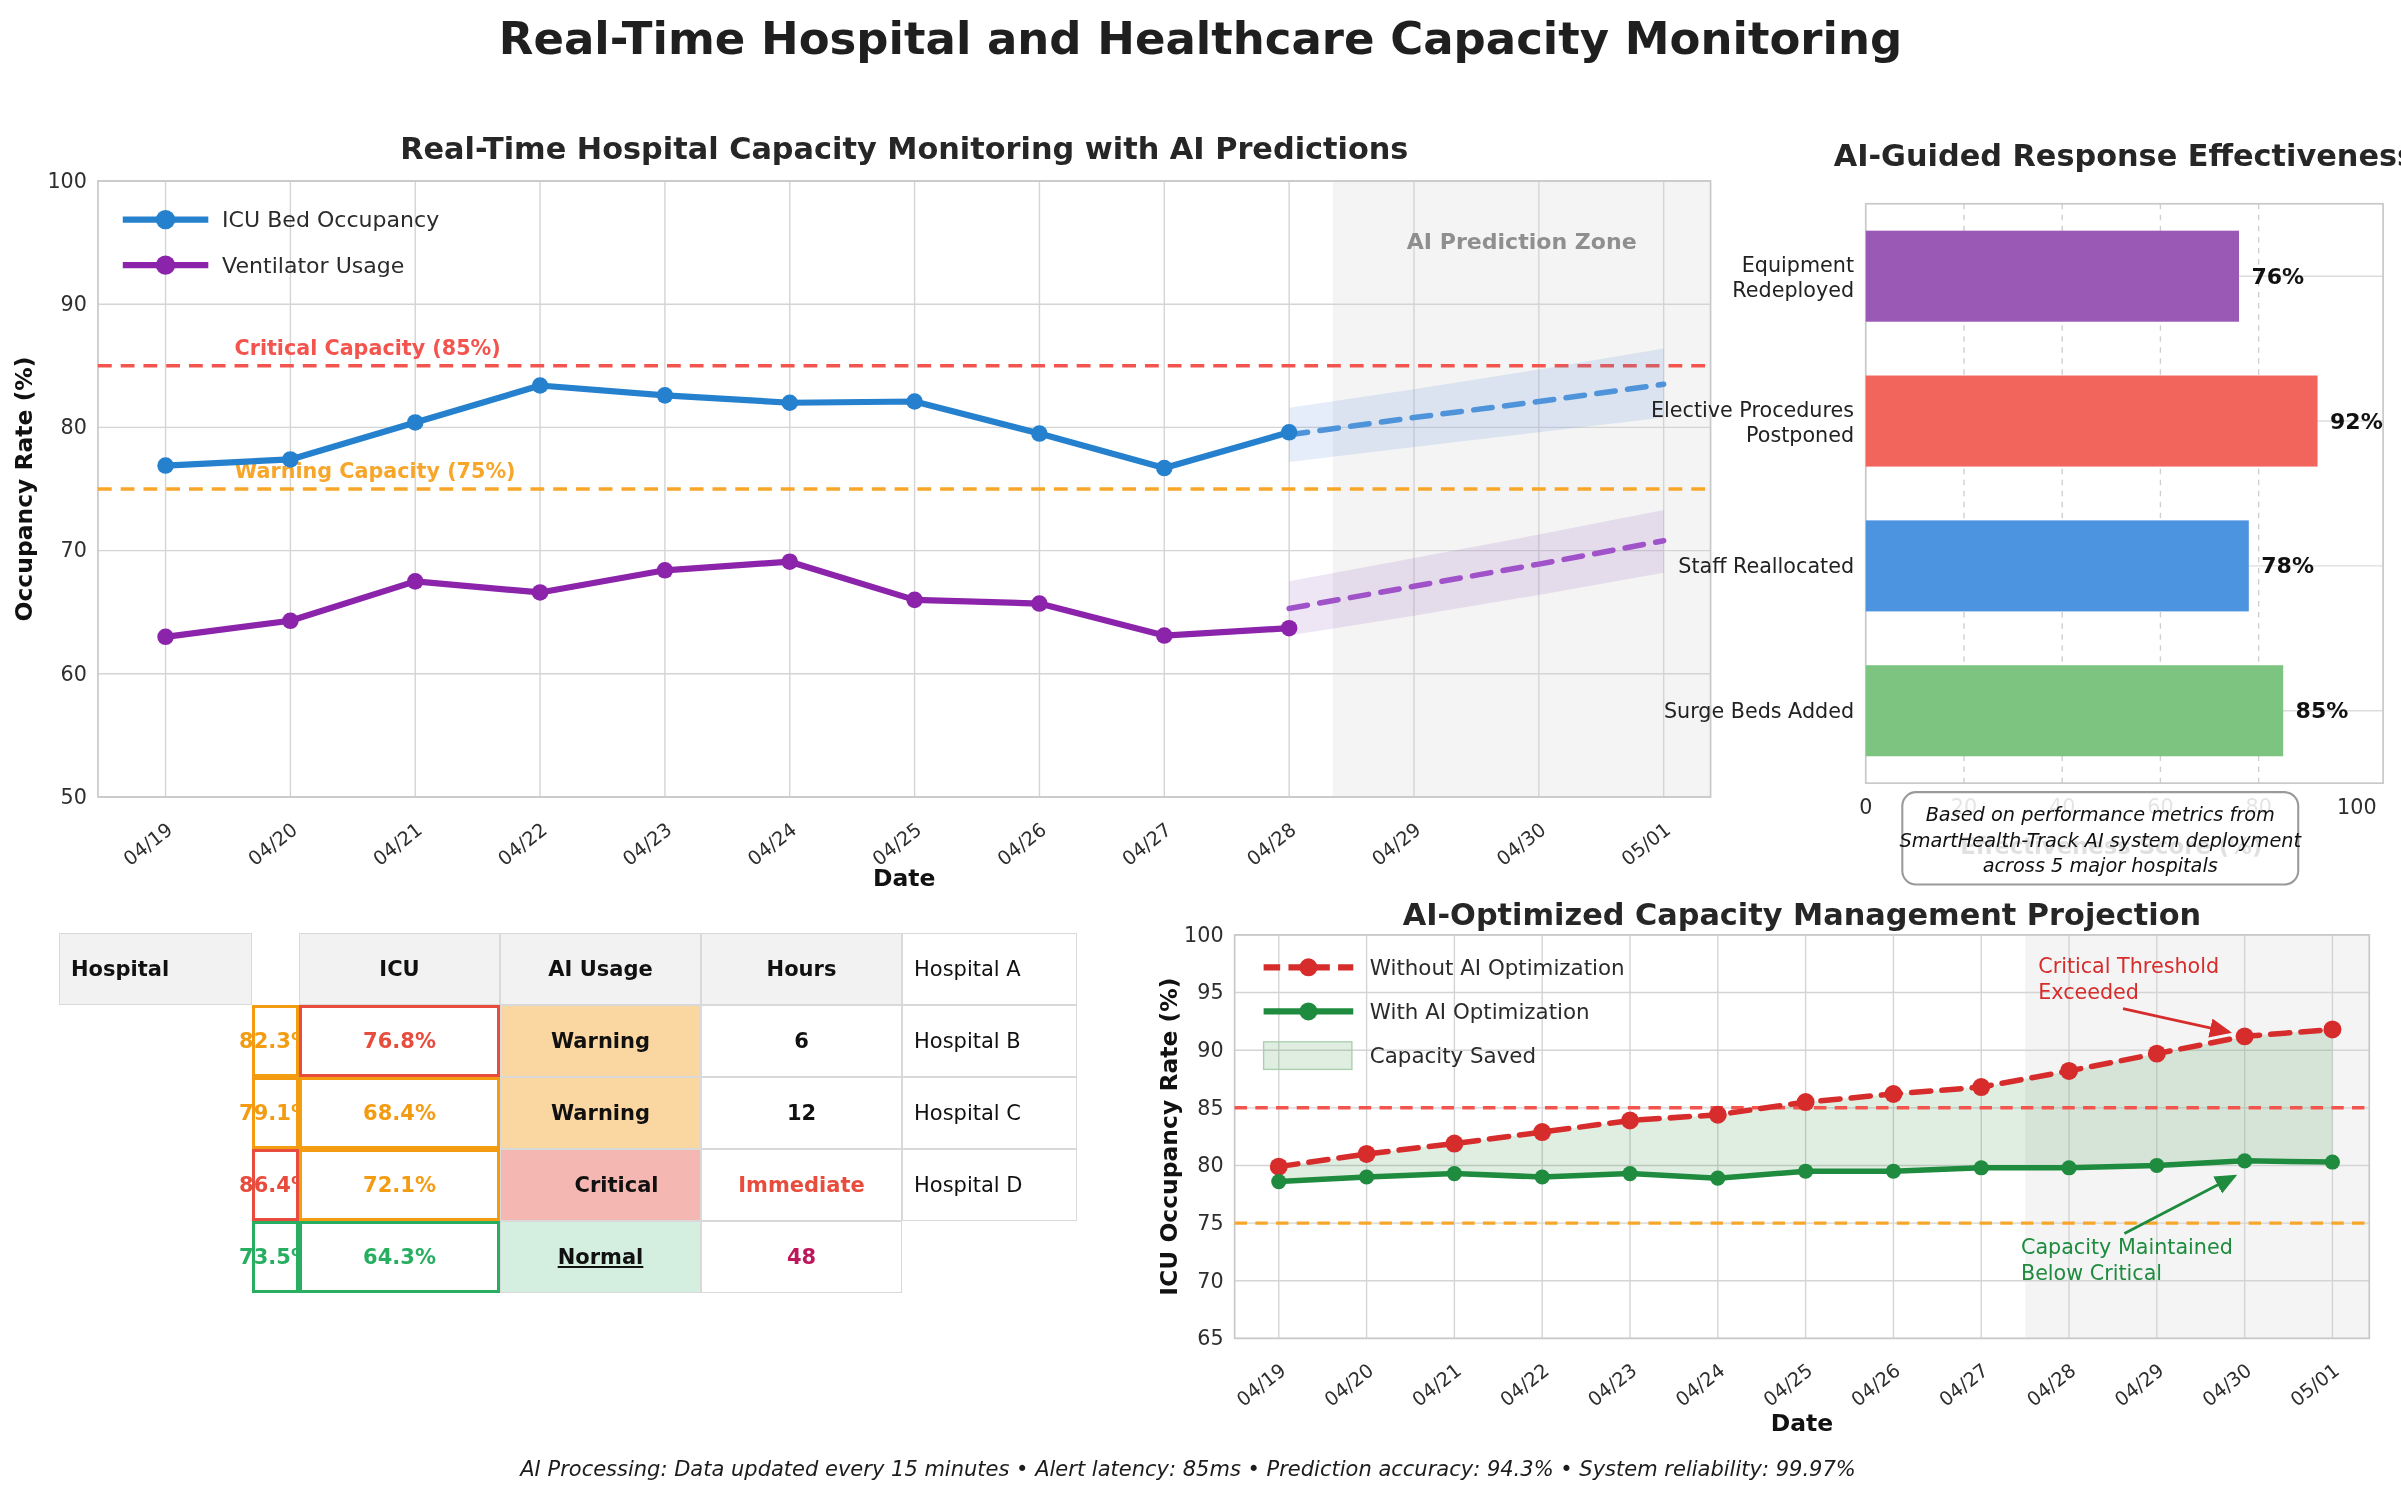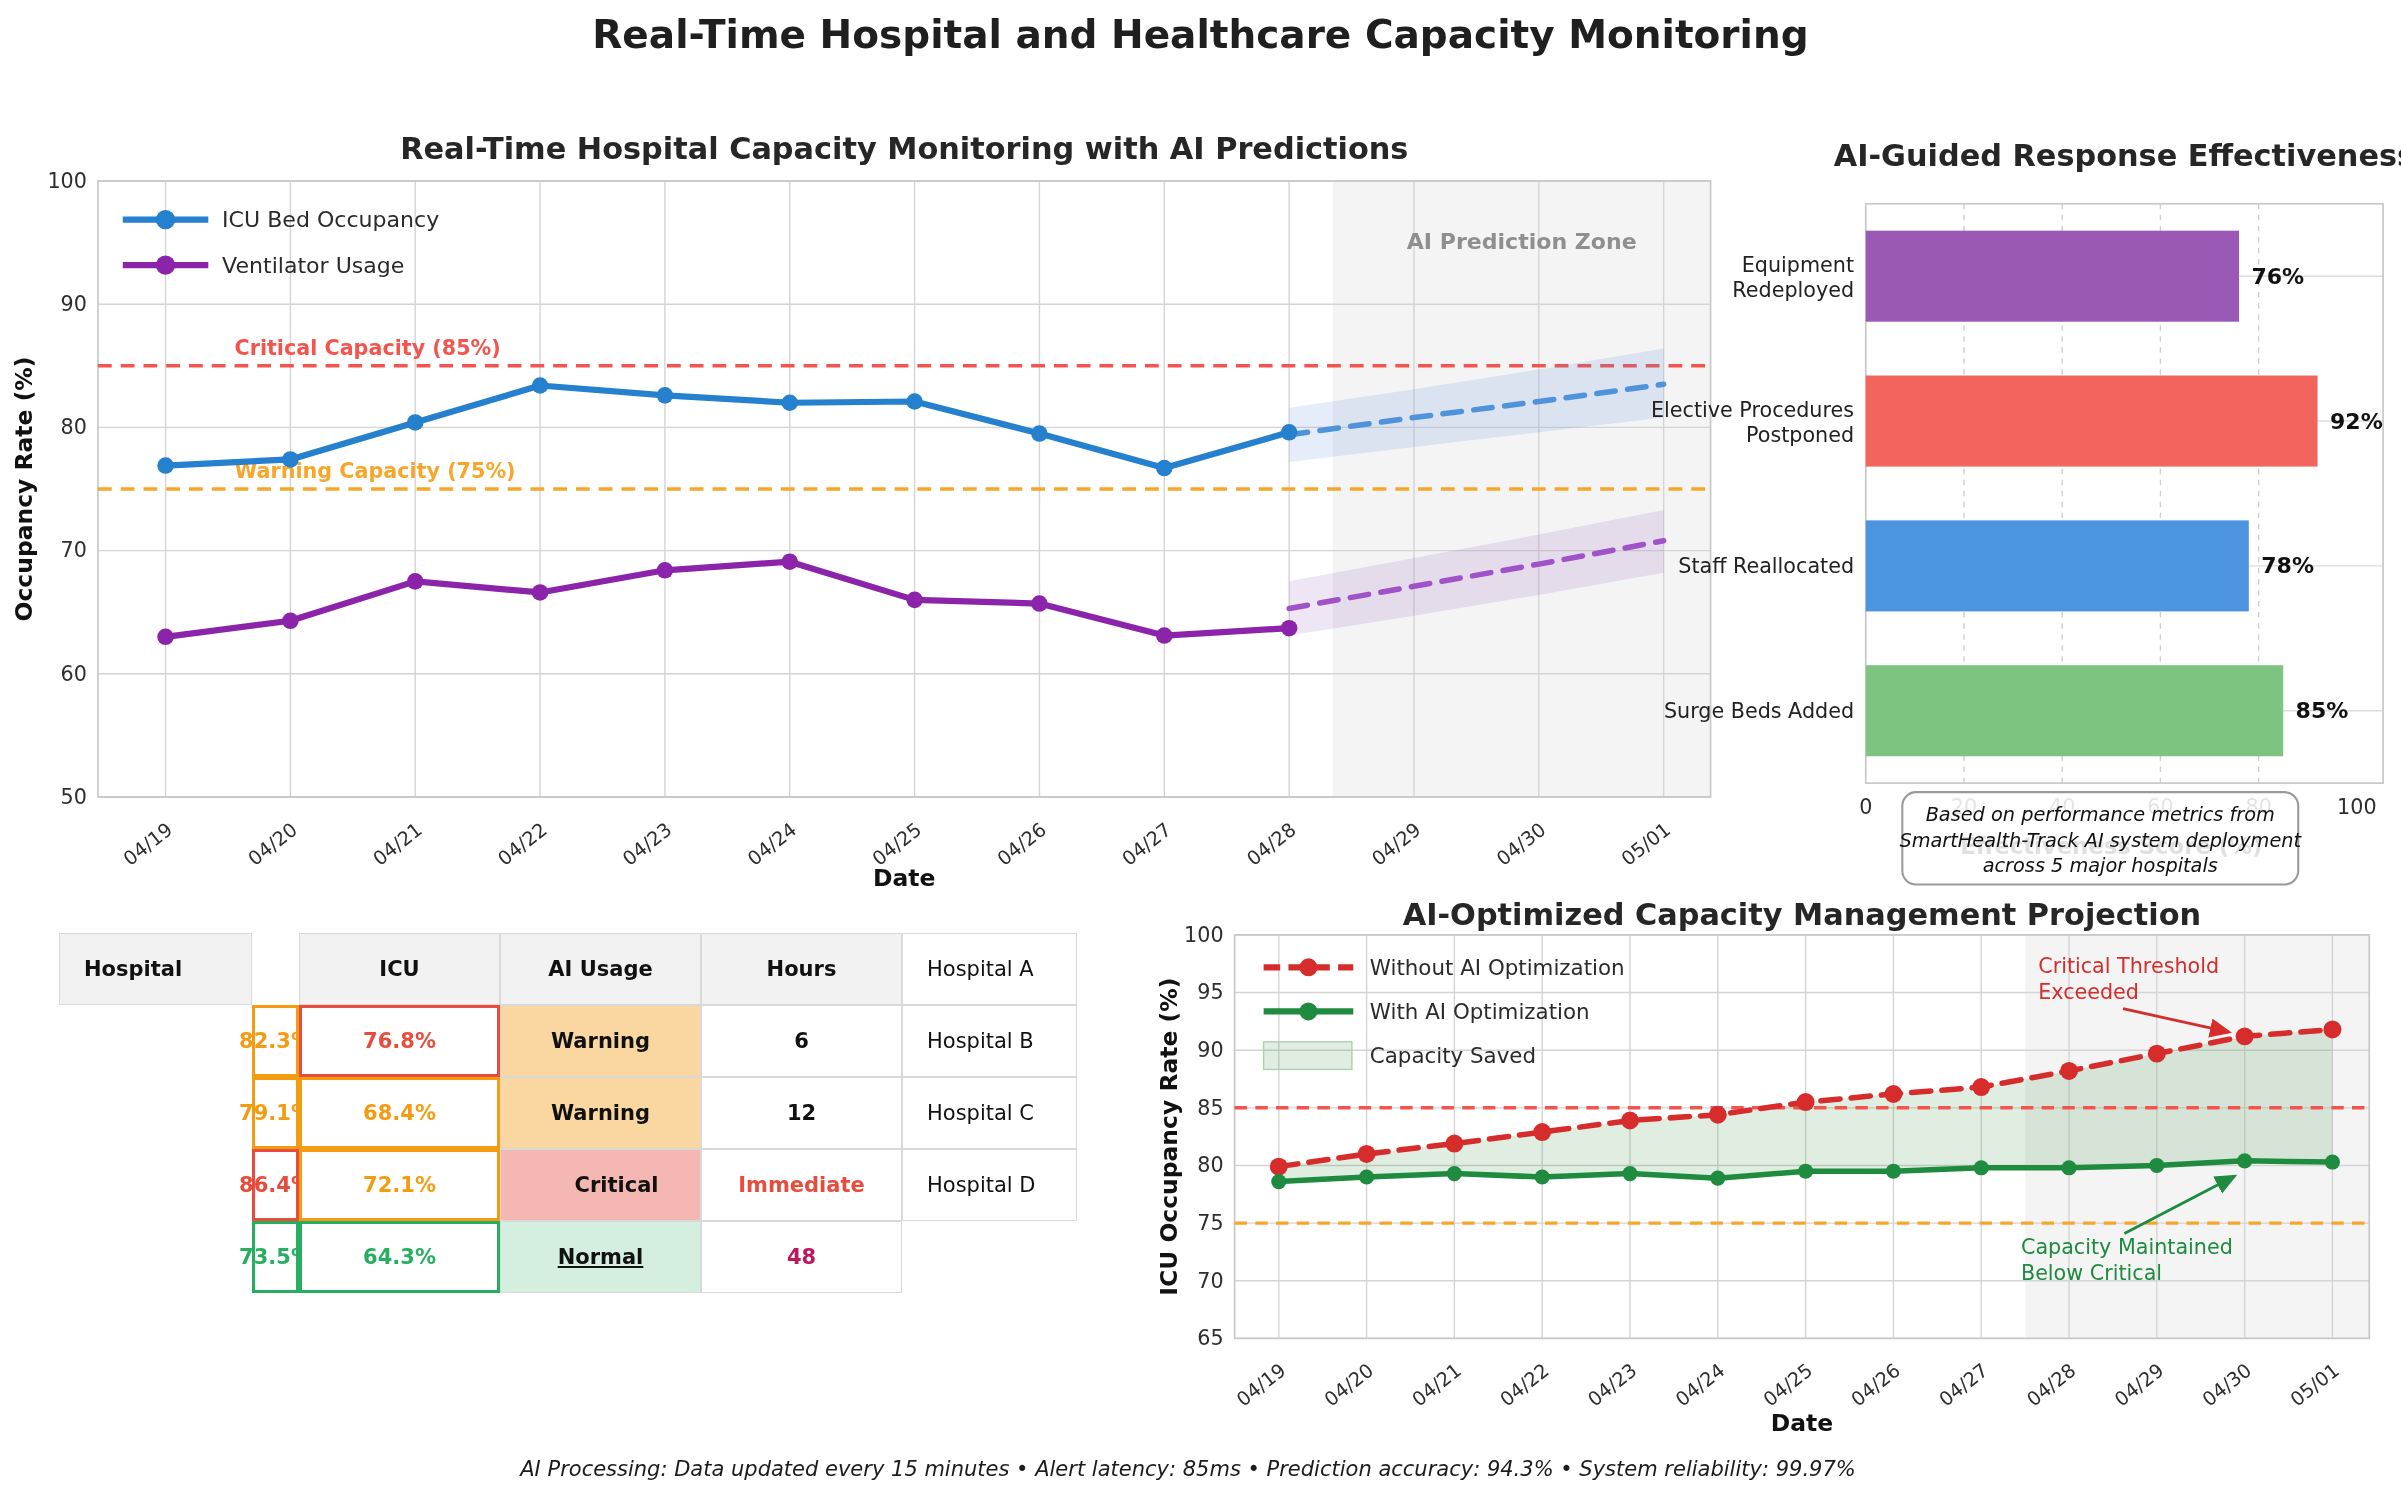--- a/index.html
+++ b/index.html
@@ -1,28 +1,28 @@
 <!DOCTYPE html>
 <html style="font-size:11px"><head>
 <meta charset="utf-8">
 <style>
   html,body{margin:0;padding:0;background:#ffffff;}
   body{font-family:"DejaVu Sans",sans-serif;}
   #stage{position:relative;width:2401px;height:1507px;background:#fff;overflow:hidden;}
   #page-title{position:absolute;left:0;top:12.4px;width:2401px;text-align:center;
-    font-size:39px;font-weight:bold;color:#1f1f1f;margin:0;}
+    font-size:45px;font-weight:bold;color:#1f1f1f;margin:0;}
   #figure-svg{position:absolute;left:0;top:0;}
   #footer-line{position:absolute;left:0;top:1457px;width:2376px;text-align:center;
     font-style:italic;font-size:21px;color:#1c1c1c;}
   #hospital-table{position:absolute;left:59px;top:933px;display:grid;
     grid-template-columns:193px 47px 201px 201px 201px 175px;grid-auto-rows:72px;}
   .tcell{box-sizing:border-box;display:flex;align-items:center;justify-content:center;
     font-size:21px;color:#111;background:#fff;border:1.4px solid #d9d9d9;}
   .tcell.head{background:#f2f2f2;font-weight:bold;}
-  .tcell.rowlabel{justify-content:flex-start;padding-left:24px;}
+  .tcell.rowlabel{justify-content:flex-start;padding-left:11px;}
   .tcell.gap{border:none;background:transparent;}
   .tcell.val{font-weight:bold;border-width:3.4px;}
   .tcell.alert{font-weight:bold;}
   .tcell.hours{font-weight:bold;}
   text{font-family:"DejaVu Sans",sans-serif;}
 </style>
 </head>
 <body>
 
 <div id="stage">

